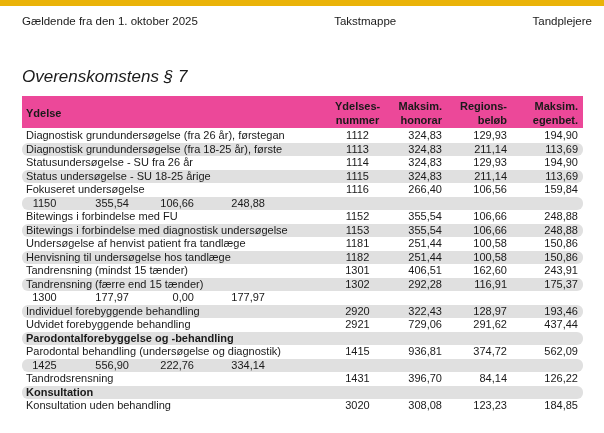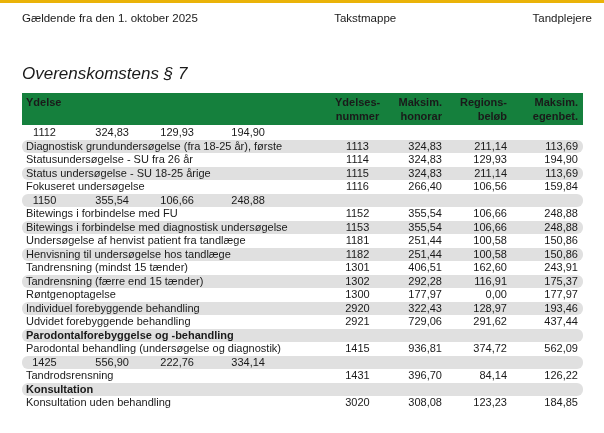--- a/index.html
+++ b/index.html
@@ -10,21 +10,21 @@
     height: 433px;
     overflow: hidden;
     font-family: "Liberation Sans", "DejaVu Sans", sans-serif;
     font-size: 11px;
     color: #1a1a1a;
     -webkit-font-smoothing: antialiased;
   }
   .page {
     width: 604px;
     height: 433px;
-    border-top: 3px solid #eab308;
+    border-top: 6px solid #eab308;
     box-sizing: border-box;
     background: #ffffff;
   }
   .doc-header {
     display: flex;
     justify-content: space-between;
     align-items: baseline;
     margin: 9px 12px 0 22px;
     font-size: 11.5px;
   }
@@ -32,22 +32,22 @@
     margin: 40px 0 0 22px;
     font-style: italic;
     font-size: 17px;
   }
   .fee-table {
     margin: 9px 0 0 22px;
     width: 561px;
   }
   .thead {
     display: flex;
-    align-items: flex-start;
-    background: #15803d;
+    align-items: center;
+    background: #ec4899;
     font-weight: bold;
     height: 33px;
     box-sizing: border-box;
     padding-top: 2px;
     border-bottom: 1px solid #ffffff;
   }
   .thead .cell { white-space: pre-line; line-height: 14px; }
   .trow {
     display: flex;
     height: 13.5px;
@@ -90,20 +90,21 @@
 nummer</div>
       <div class="cell c-hon">Maksim.
 honorar</div>
       <div class="cell c-reg">Regions-
 beløb</div>
       <div class="cell c-egen">Maksim.
 egenbet.</div>
     </div>
     <div>
         <div class="trow">
+          <div class="c-name">Diagnostisk grundundersøgelse (fra 26 år), førstegan</div>
           <div class="c-num">1112</div>
           <div class="c-hon">324,83</div>
           <div class="c-reg">129,93</div>
           <div class="c-egen">194,90</div>
         </div>
         <div class="trow shaded">
           <div class="c-name">Diagnostisk grundundersøgelse (fra 18-25 år), første</div>
           <div class="c-num">1113</div>
           <div class="c-hon">324,83</div>
           <div class="c-reg">211,14</div>
@@ -172,21 +173,20 @@
           <div class="c-egen">243,91</div>
         </div>
         <div class="trow shaded">
           <div class="c-name">Tandrensning (færre end 15 tænder)</div>
           <div class="c-num">1302</div>
           <div class="c-hon">292,28</div>
           <div class="c-reg">116,91</div>
           <div class="c-egen">175,37</div>
         </div>
         <div class="trow">
-          <div class="c-name">Røntgenoptagelse</div>
           <div class="c-num">1300</div>
           <div class="c-hon">177,97</div>
           <div class="c-reg">0,00</div>
           <div class="c-egen">177,97</div>
         </div>
         <div class="trow shaded">
           <div class="c-name">Individuel forebyggende behandling</div>
           <div class="c-num">2920</div>
           <div class="c-hon">322,43</div>
           <div class="c-reg">128,97</div>

